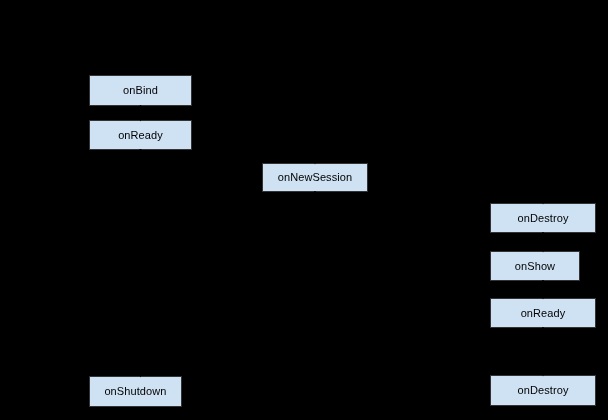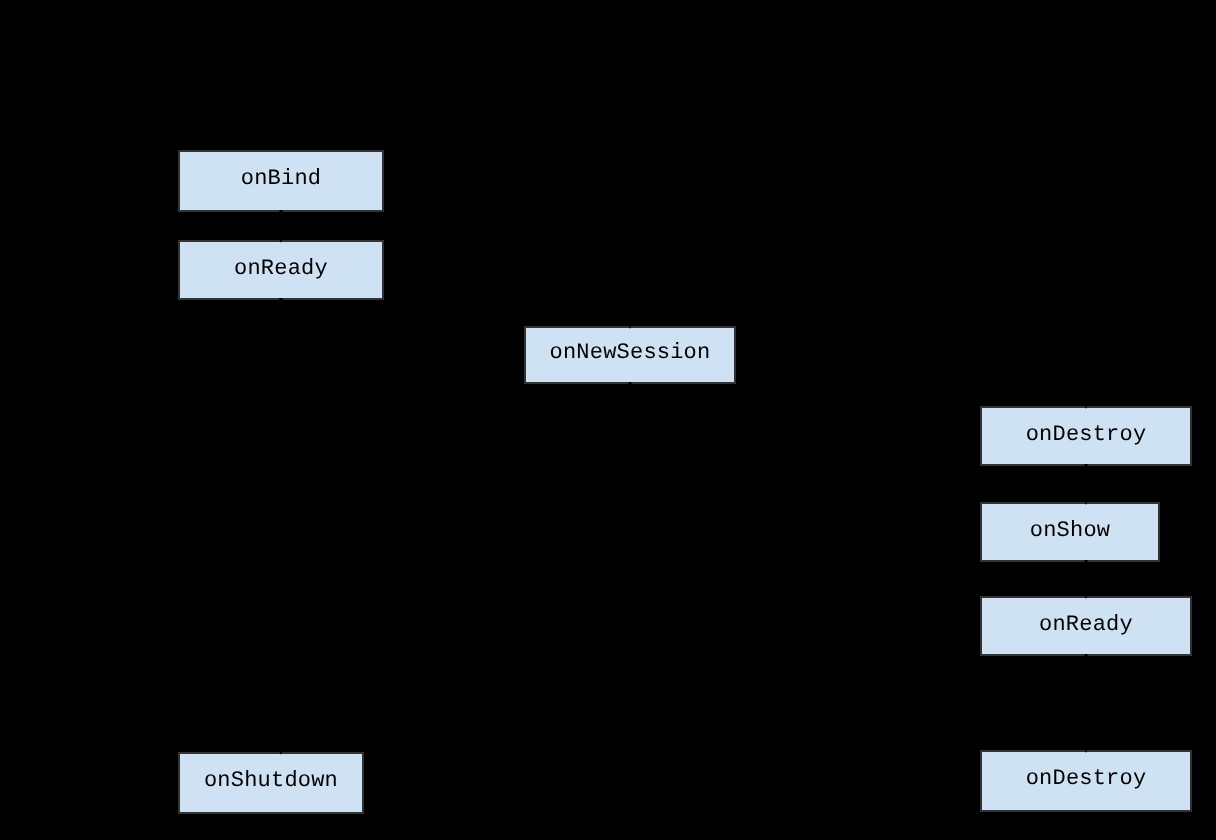--- a/index.html
+++ b/index.html
@@ -6,21 +6,21 @@
     margin: 0;
     padding: 0;
     background: #000000;
   }
   .stage {
     position: relative;
     width: 608px;
     height: 420px;
     background: #000000;
     overflow: hidden;
-    font-family: Liberation Mono, monospace;
+    font-family: Liberation Sans, sans-serif;
   }
   .edges-layer {
     position: absolute;
     left: 0; top: 0;
     width: 608px; height: 420px;
     pointer-events: none;
     z-index: 2;
   }
   .node {
     position: absolute;

